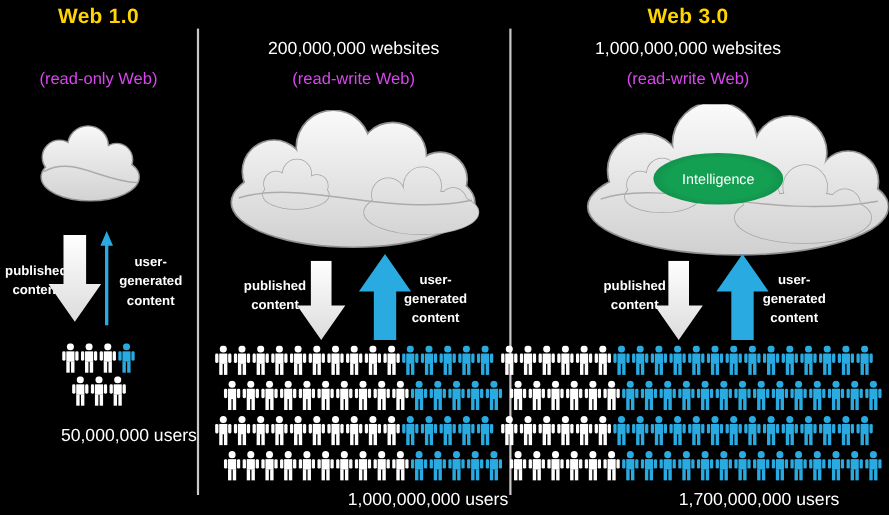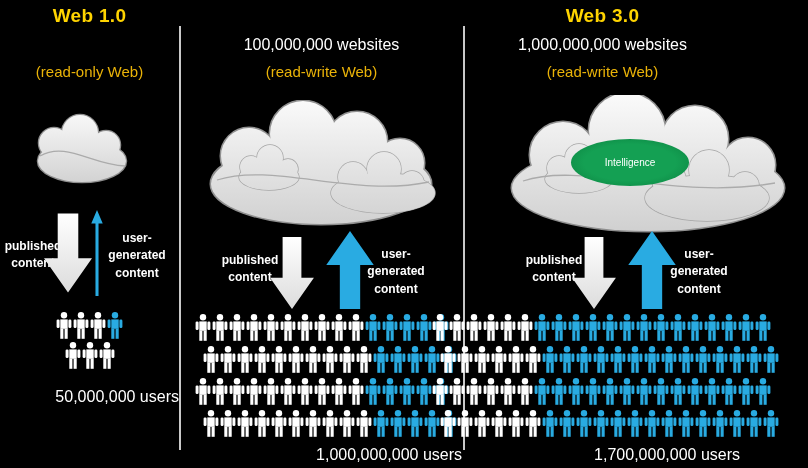--- a/index.html
+++ b/index.html
@@ -6,41 +6,41 @@
     --yellow:#FFD400; --blue:#29ABE2; --white:#FFFFFF;
   }
   html,body{margin:0;padding:0;background:#000;}
   .canvas{
     position:relative; width:808px; height:468px; background:#000;
     overflow:hidden; font-family:"Liberation Sans", sans-serif;
   }
   .col{position:absolute; top:0; height:468px;}
   #col-web1{left:0; width:179px;}
   #col-web2{left:181px; width:281px;}
-  #col-web3{left:465px; width:275px;}
+  #col-web3{left:488px; width:275px;}
   .divider{position:absolute; top:26px; height:424px; width:2px; background:#C9C9C9;}
   #divider-1{left:179px;}
   #divider-2{left:463px;}
 
   .col-title{position:absolute; top:5px; left:0; right:0; margin:0; text-align:center;
     font-size:19px; font-weight:bold; color:var(--yellow); letter-spacing:.3px;}
   .websites{position:absolute; top:36px; left:0; right:0; text-align:center;
     font-size:16px; color:#fff;}
   .mode{position:absolute; top:63px; left:0; right:0; text-align:center;
-    font-size:15px; color:#eab308;}
+    font-size:15px; color:#d946ef;}
 
   .cloud{position:absolute;}
   #col-web1 .cloud{left:30px; top:111px; width:104px; height:76px;}
   #col-web2 .cloud{left:22px; top:100px; width:236px; height:130px;}
   #col-web3 .cloud{left:38px; top:95px; width:290px; height:140px;}
   .cloud svg{display:block; width:100%; height:100%;}
 
   .intelligence{position:absolute; left:106px; top:139px; width:118px; height:47px;
     border-radius:50%; background:radial-gradient(ellipse at center,#14A053 55%,#0A7E3E 100%);
-    color:#fff; font-size:10px; display:flex; align-items:center; justify-content:center;}
+    color:#fff; font-size:13px; display:flex; align-items:center; justify-content:center;}
 
   .arrow{position:absolute;}
   .arrow svg{display:block; width:100%; height:100%;}
   #col-web1 .arrow-down{left:44px; top:212px; width:48px; height:82px;}
   #col-web1 .arrow-up-thin{left:91px; top:210px; width:12px; height:86px;}
   #col-web2 .arrow-down{left:84px; top:237px; width:54px; height:72px;}
   #col-web2 .arrow-up{left:142px; top:231px; width:54px; height:78px;}
   #col-web3 .arrow-down{left:102px; top:237px; width:54px; height:72px;}
   #col-web3 .arrow-up{left:160px; top:231px; width:54px; height:78px;}
 
@@ -194,21 +194,21 @@
             </g>
           </svg>
         </div>
       </div>
     <div class="users">50,000,000 users</div>
   </section>
 
   <div class="divider" id="divider-1"></div>
 
   <section class="col" id="col-web2">
-    <div class="websites">100,000,000 websites</div>
+    <div class="websites">200,000,000 websites</div>
     <div class="mode">(read-write Web)</div>
 
     <div class="cloud">
       <svg viewBox="0 0 236 130">
         <defs>
           <linearGradient id="cg2" x1="0" y1="0" x2="0" y2="130" gradientUnits="userSpaceOnUse">
             <stop offset="0" stop-color="#FAFAFA"></stop>
               <stop offset="1" stop-color="#CFCFCF"></stop>
           </linearGradient>
         </defs>

